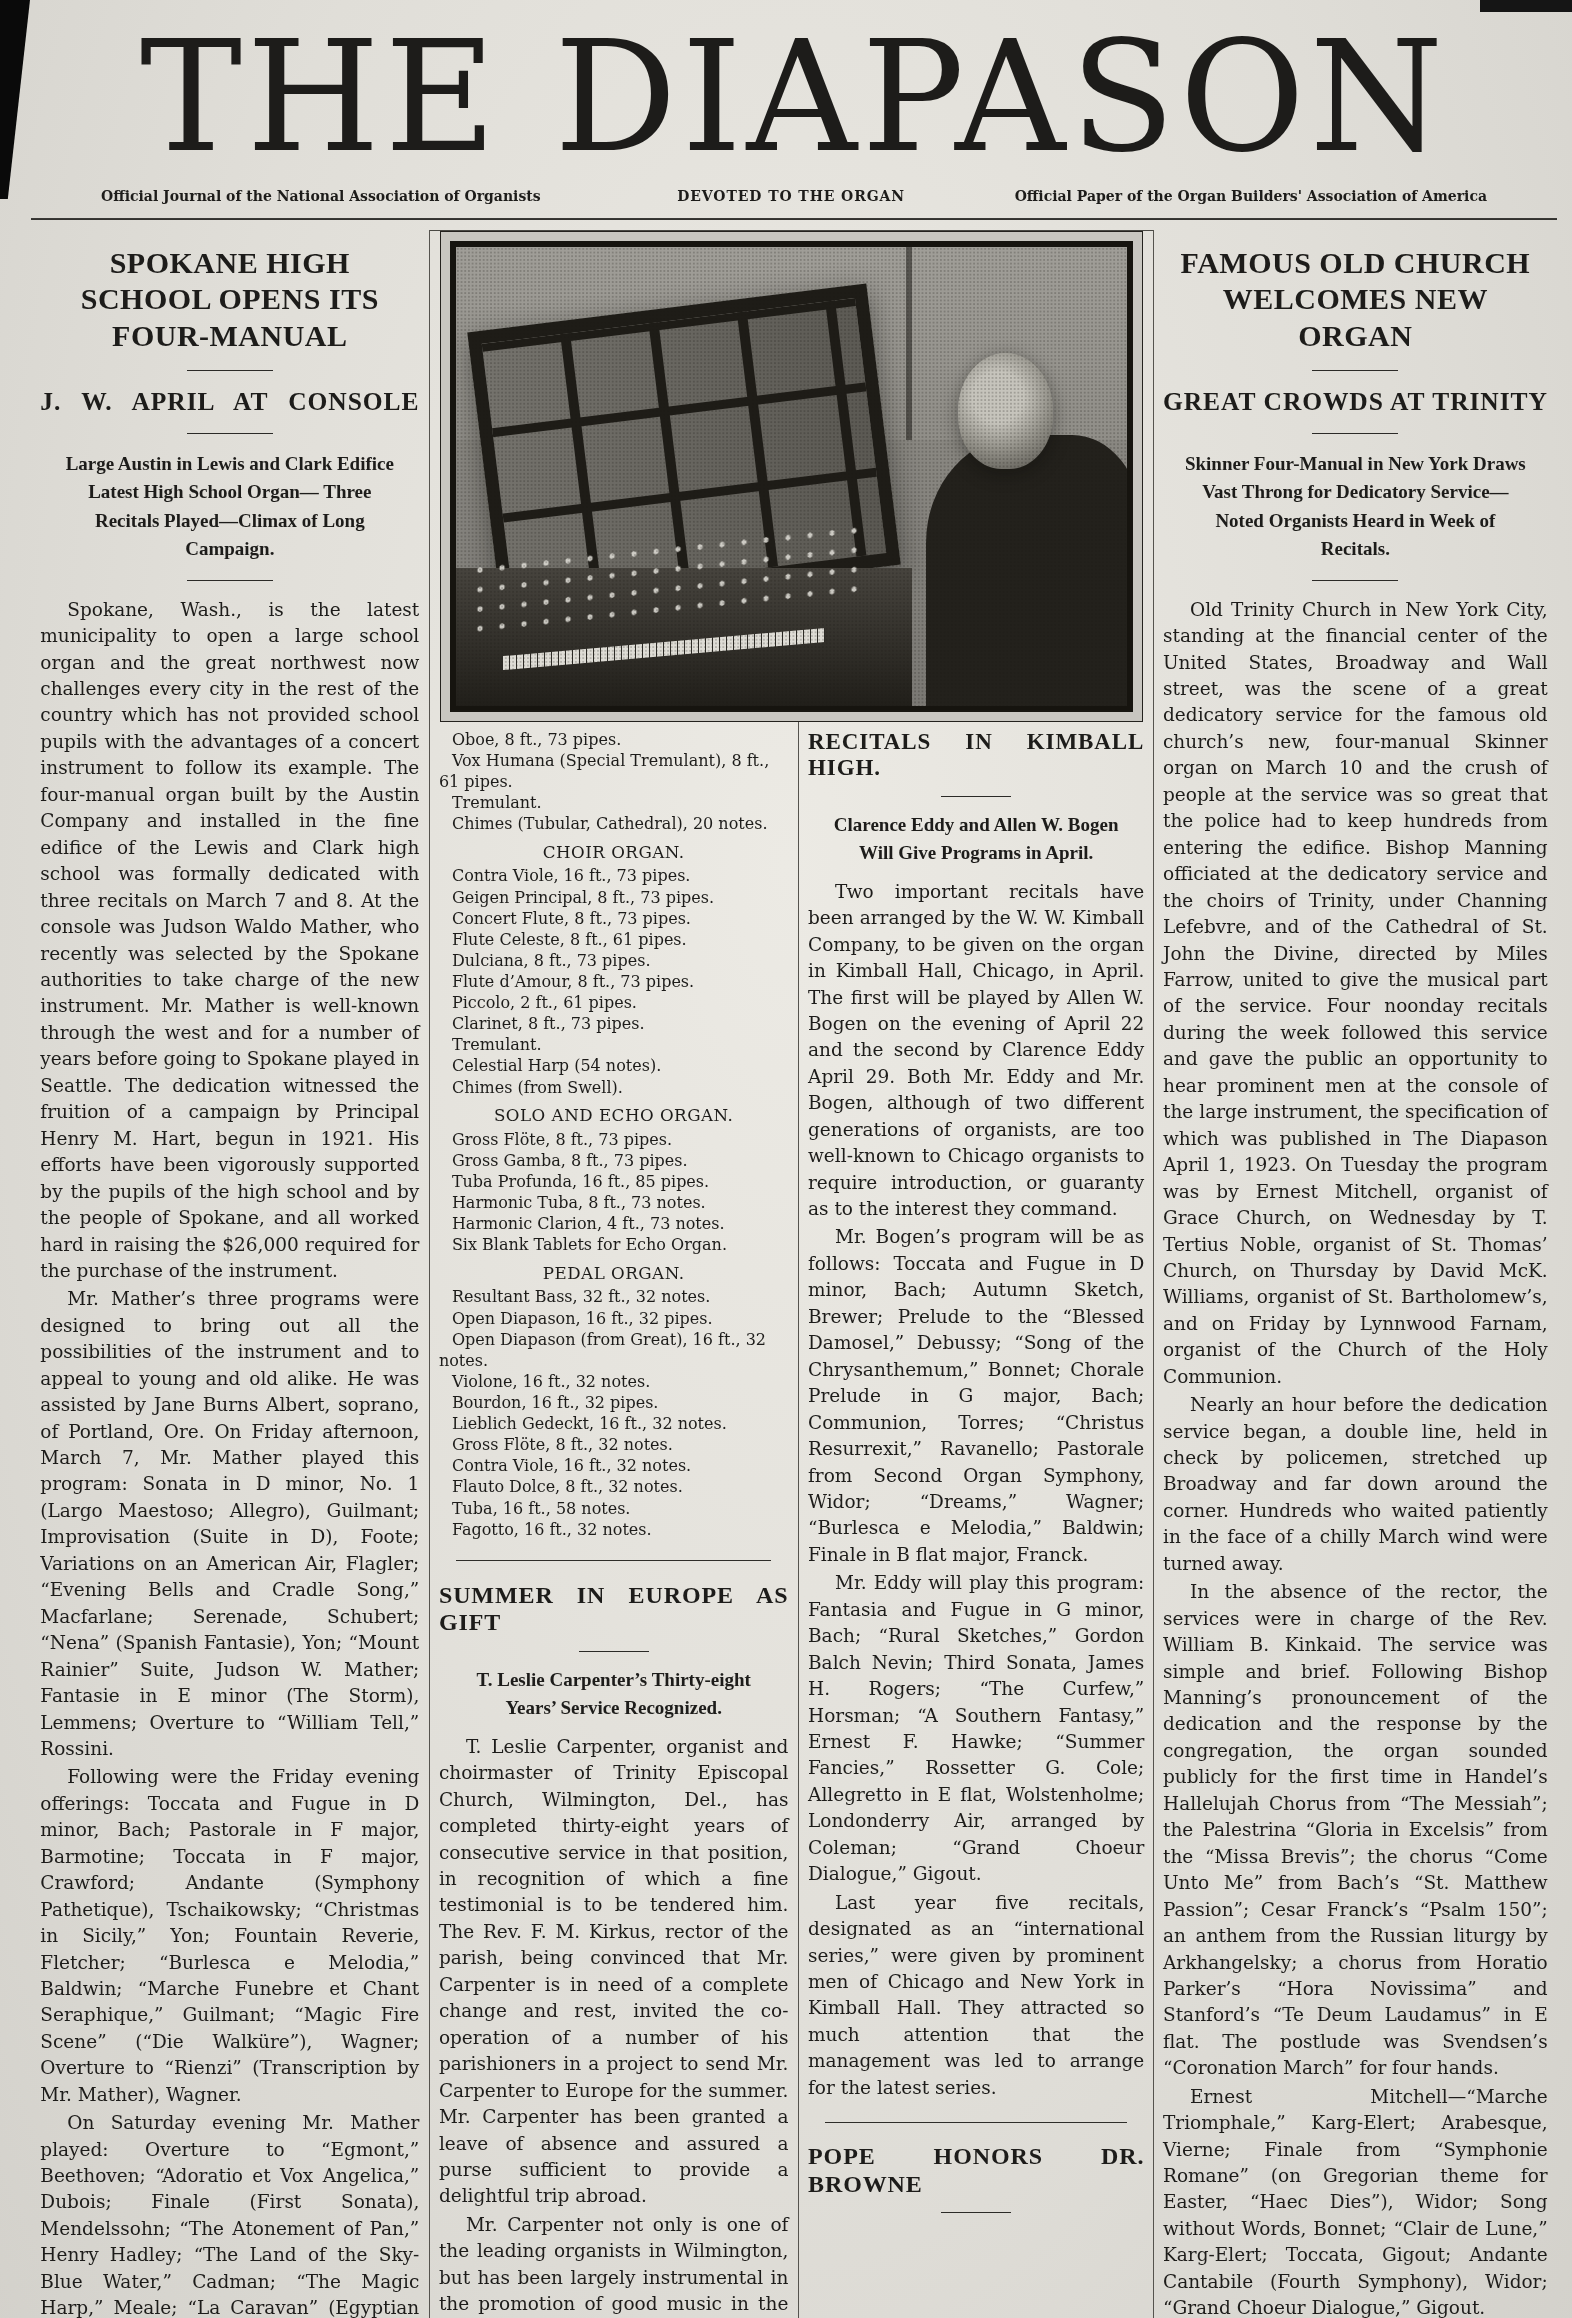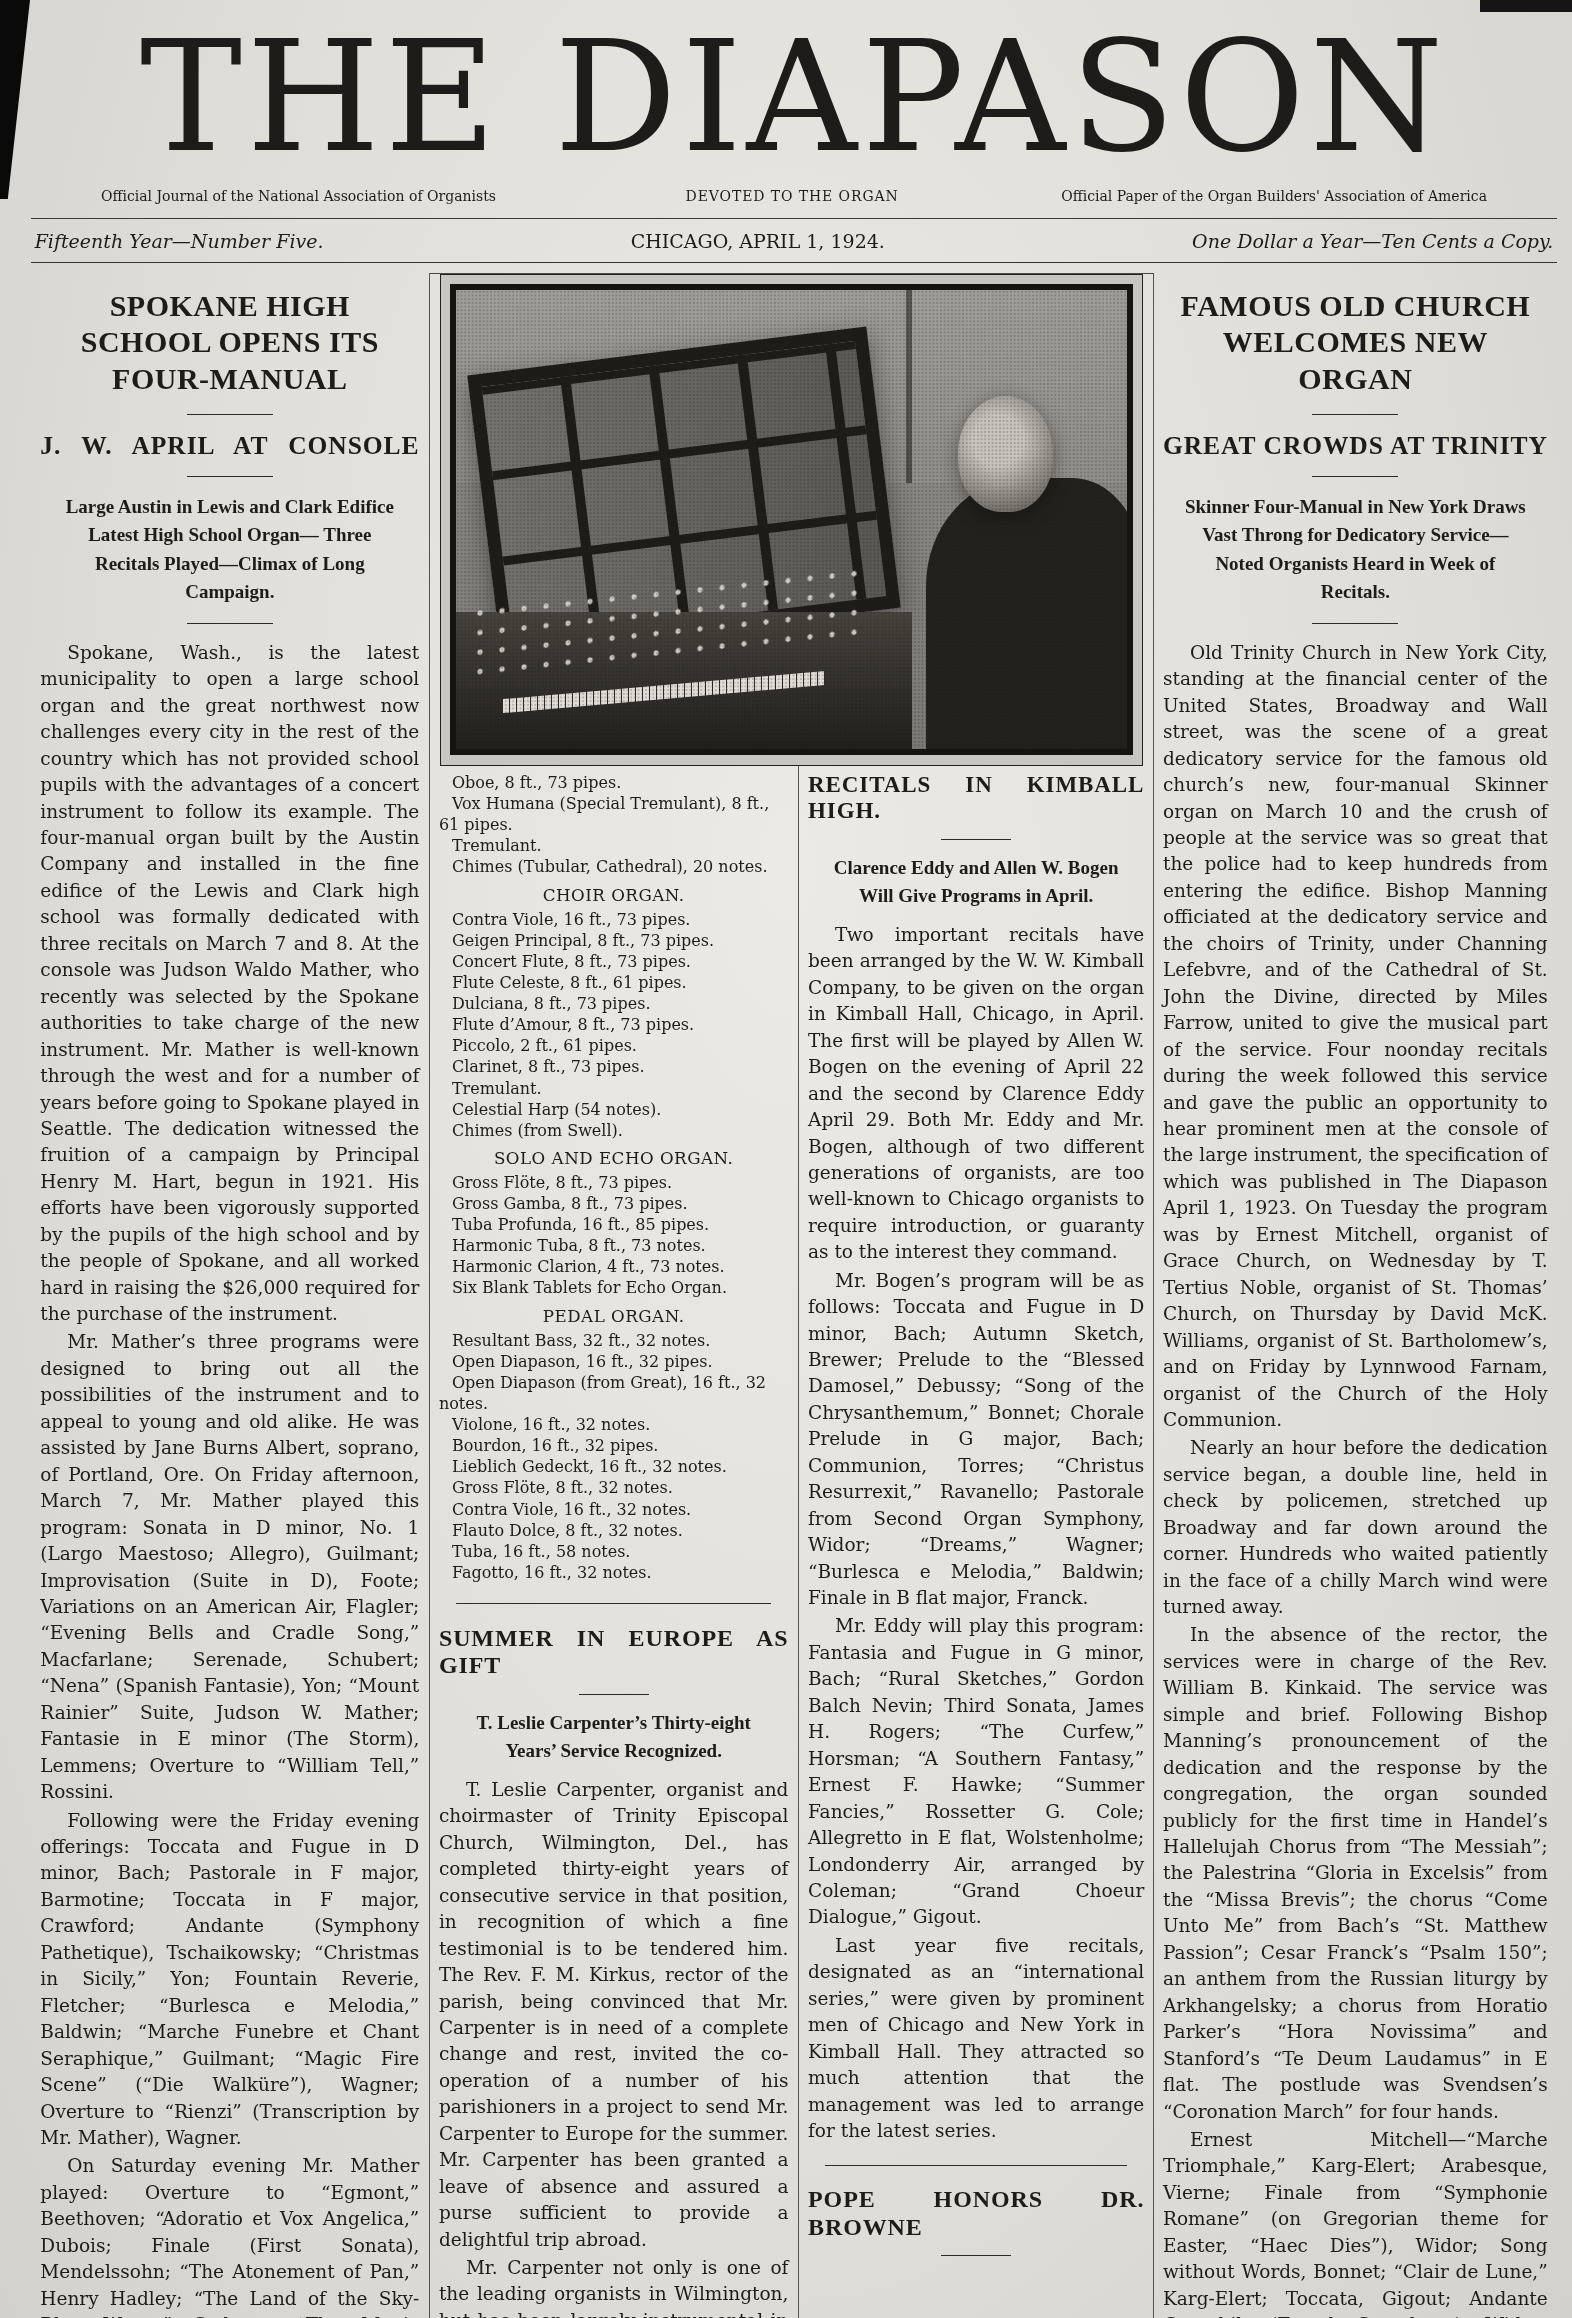--- a/index.html
+++ b/index.html
@@ -16,21 +16,21 @@
 
   
   .masthead{text-align:center;}
   .mast-title{
     font-family:"DejaVu Serif", serif;
     font-size:153px;line-height:1.02;letter-spacing:4.6px;
     white-space:nowrap;font-weight:500;
   }
   .mast-tags{
     display:flex;justify-content:space-between;align-items:baseline;
-    padding:0 70px;margin-top:13px;font-weight:normal;
+    padding:0 70px;margin-top:13px;font-weight:bold;
   }
   .mast-tag-side{font-size:14px;}
   .mast-tag-center{font-size:14px;letter-spacing:0.9px;margin-left:27px;}
   .rule-thin{border-top:1.4px solid #3a3936;margin-top:14px;}
   .dateline{
     display:flex;justify-content:space-between;align-items:baseline;
     padding:11px 3.7px 10.2px;font-size:19px;
   }
   .dateline .it{font-style:italic;}
   .rule-heavy{border-top:1.9px solid #33322f;}
@@ -150,25 +150,20 @@
     <div class="mast-title">THE DIAPASON</div>
     <div class="mast-tags">
       <span class="mast-tag-side">Official Journal of the National Association of Organists</span>
       <span class="mast-tag-center">DEVOTED TO THE ORGAN</span>
       <span class="mast-tag-side">Official Paper of the Organ Builders' Association of America</span>
     </div>
   </div>
 
   <div class="rule-thin"></div>
 
-  <div class="dateline">
-    <span class="it">Fifteenth Year—Number Five.</span>
-    <span>CHICAGO, APRIL 1, 1924.</span>
-    <span class="it">One Dollar a Year—Ten Cents a Copy.</span>
-  </div>
 
   <div class="rule-heavy"></div>
 
   <div class="columns">
 
     <div class="col1 colpad">
       <h1 class="hl">SPOKANE HIGH SCHOOL OPENS ITS FOUR-MANUAL</h1>
       <div class="divider"></div>
       <h2 class="sub stretch">J. W. APRIL AT CONSOLE</h2>
       <div class="divider"></div>

